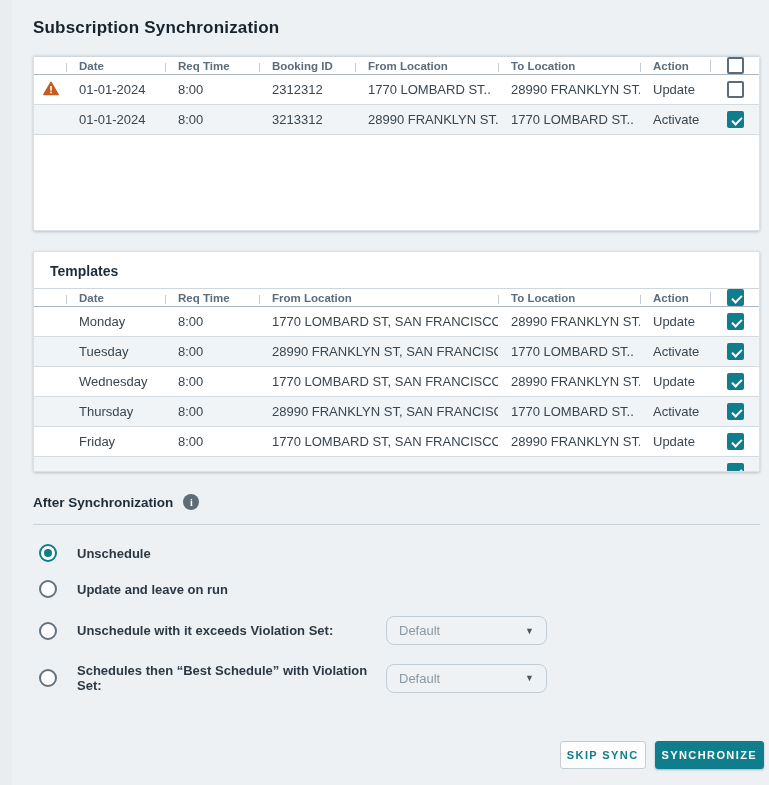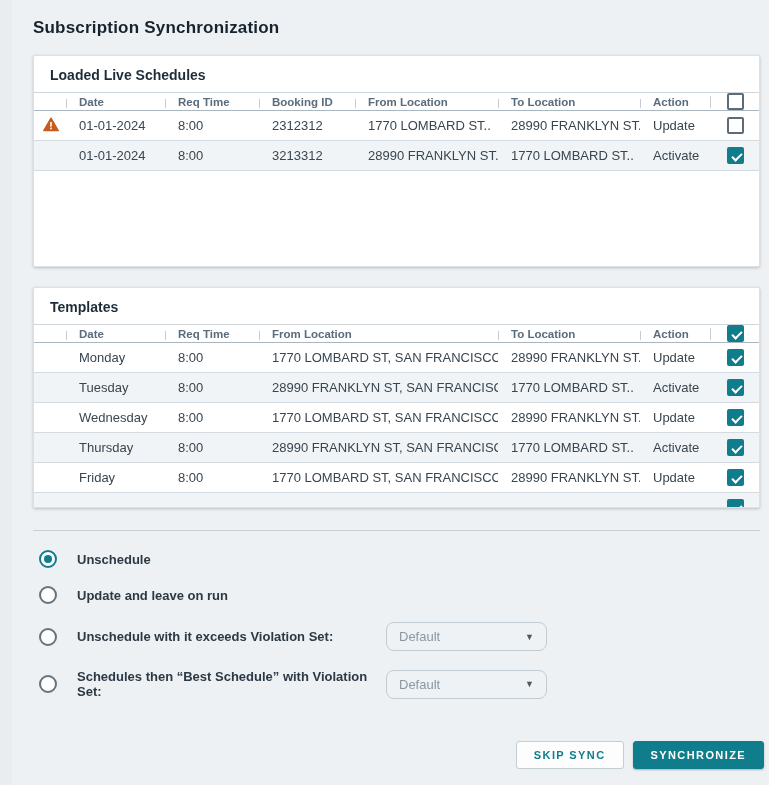--- a/index.html
+++ b/index.html
@@ -85,35 +85,34 @@
     align-items:center; justify-content:space-between; padding:0 12px; cursor:pointer;
     background:#eef2f4;
   }
   .dd.on { display:flex; }
   .dd-val { font-size:13px; color:#8b98a3; }
   .dd-arrow { font-size:9px; color:#4a5863; }
 
   
   .footer { position:absolute; right:17px; bottom:16px; display:flex; gap:9px; }
   .btn {
-    height:28px; padding:0 17px; font-family:"Liberation Sans", sans-serif;
+    height:28px; padding:0 6px; font-family:"Liberation Sans", sans-serif;
     font-size:11px; font-weight:700; letter-spacing:1.4px; border-radius:3px; cursor:pointer;
   }
   .btn.ghost { background:#fdfdfe; border:1px solid #c3cdd4; color:var(--accent-teal,#0f7d8b); }
   .btn.primary { background:var(--accent-teal,#0f7d8b); border:1px solid var(--accent-teal,#0f7d8b); color:#fff; box-shadow:0 1px 2px rgba(40,60,70,.35); }
 </style>
 </head>
 <body>
 
 <div class="page">
 
   <div class="page-title">Subscription Synchronization</div>
 
   <section class="card">
-    <div class="card-title">Loaded Live Schedules</div>
     <div class="thead t1">
       <div class="th"></div>
       <div class="th">Date</div>
       <div class="th">Req Time</div>
       <div class="th">Booking ID</div>
       <div class="th">From Location</div>
       <div class="th">To Location</div>
       <div class="th">Action</div>
       <div class="th cbc">
         <span class="cb"></span>
@@ -244,20 +243,24 @@
           <div class="td"></div>
           <div class="td cbc">
             <span class="cb on"></span>
           </div>
         </div>
 
     </div>
   </section>
 
   <section class="aftersync">
+    <div class="as-head">
+      <span class="as-title">After Synchronization</span>
+      <span class="info">i</span>
+    </div>
     <hr class="as-divider">
     <div class="options">
 
         <div class="opt">
           <span class="radio on"></span>
           <span class="opt-label">Unschedule</span>
 
         </div>
 
         <div class="opt">

